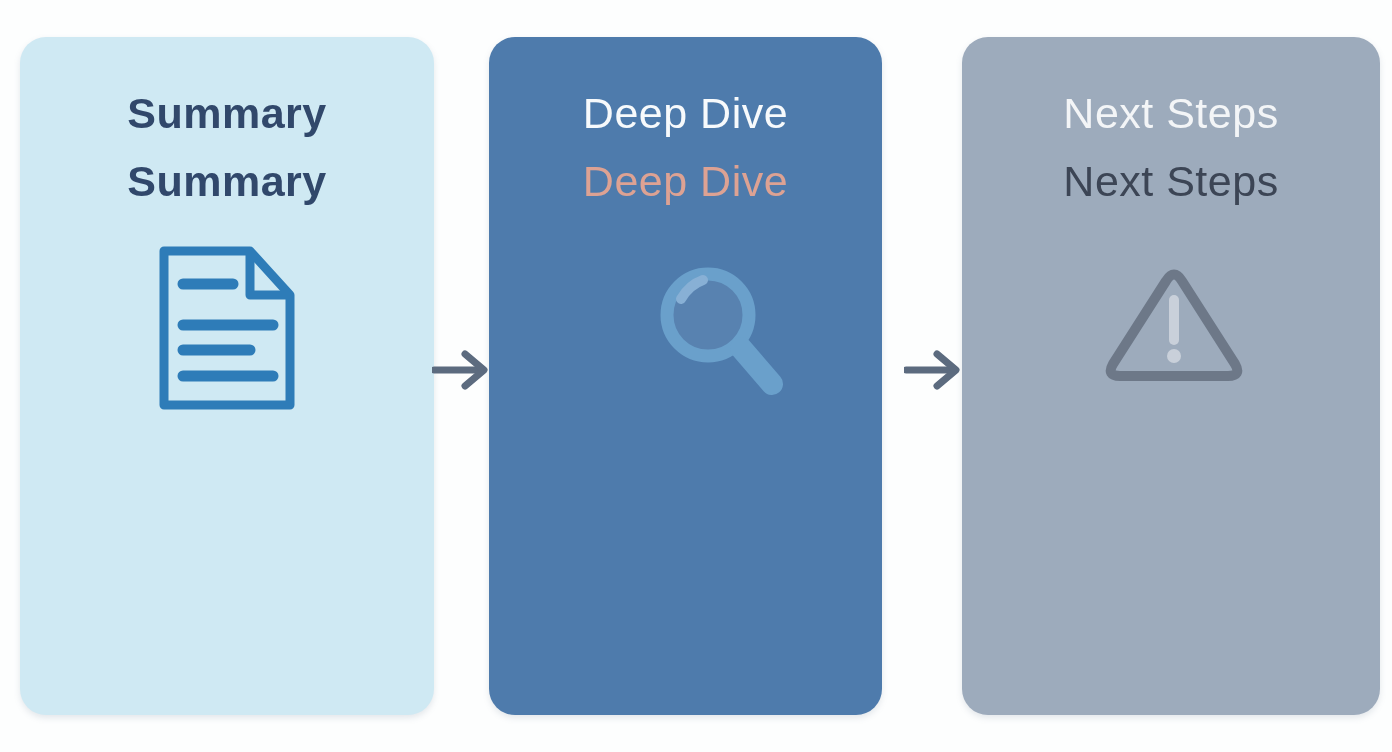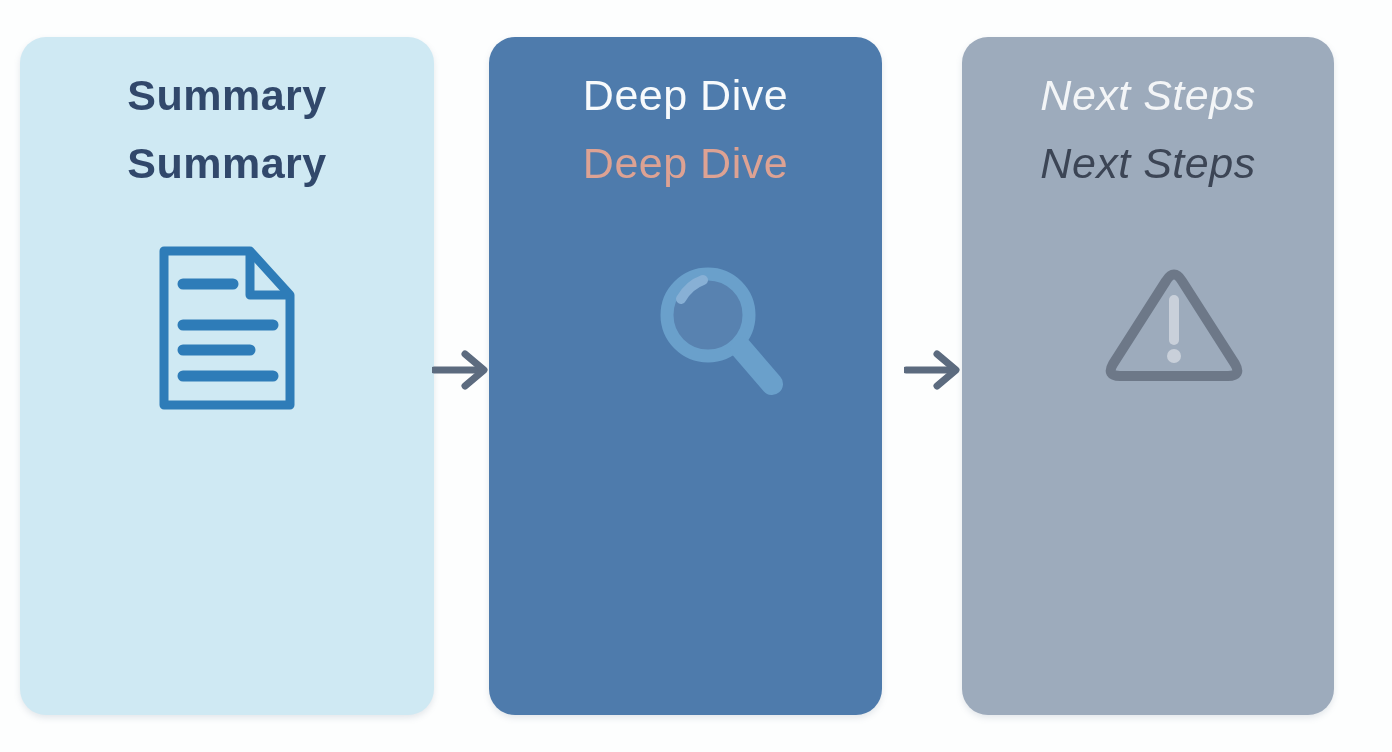--- a/index.html
+++ b/index.html
@@ -17,24 +17,24 @@
   }
   .card {
     position: absolute;
     top: 37px;
     height: 678px;
     border-radius: 26px;
     box-shadow: 0 3px 6px rgba(110, 130, 150, 0.18);
   }
   .card-summary   { left: 20px;  width: 414px; background: #cfe9f3; }
   .card-deepdive  { left: 489px; width: 393px; background: #4e7bac; }
-  .card-nextsteps { left: 962px; width: 372px; background: #9dabbc; font-style: italic; }
+  .card-nextsteps { left: 962px; width: 418px; background: #9dabbc; }
 
   .titles {
-    padding-top: 24px;
+    padding-top: 42px;
     text-align: center;
   }
   .title-line {
     font-size: 43px;
     line-height: 68px;
     letter-spacing: 0.5px;
   }
   .card-summary .line1,
   .card-summary .line2 { color: #31486b; font-weight: 700; }
 

